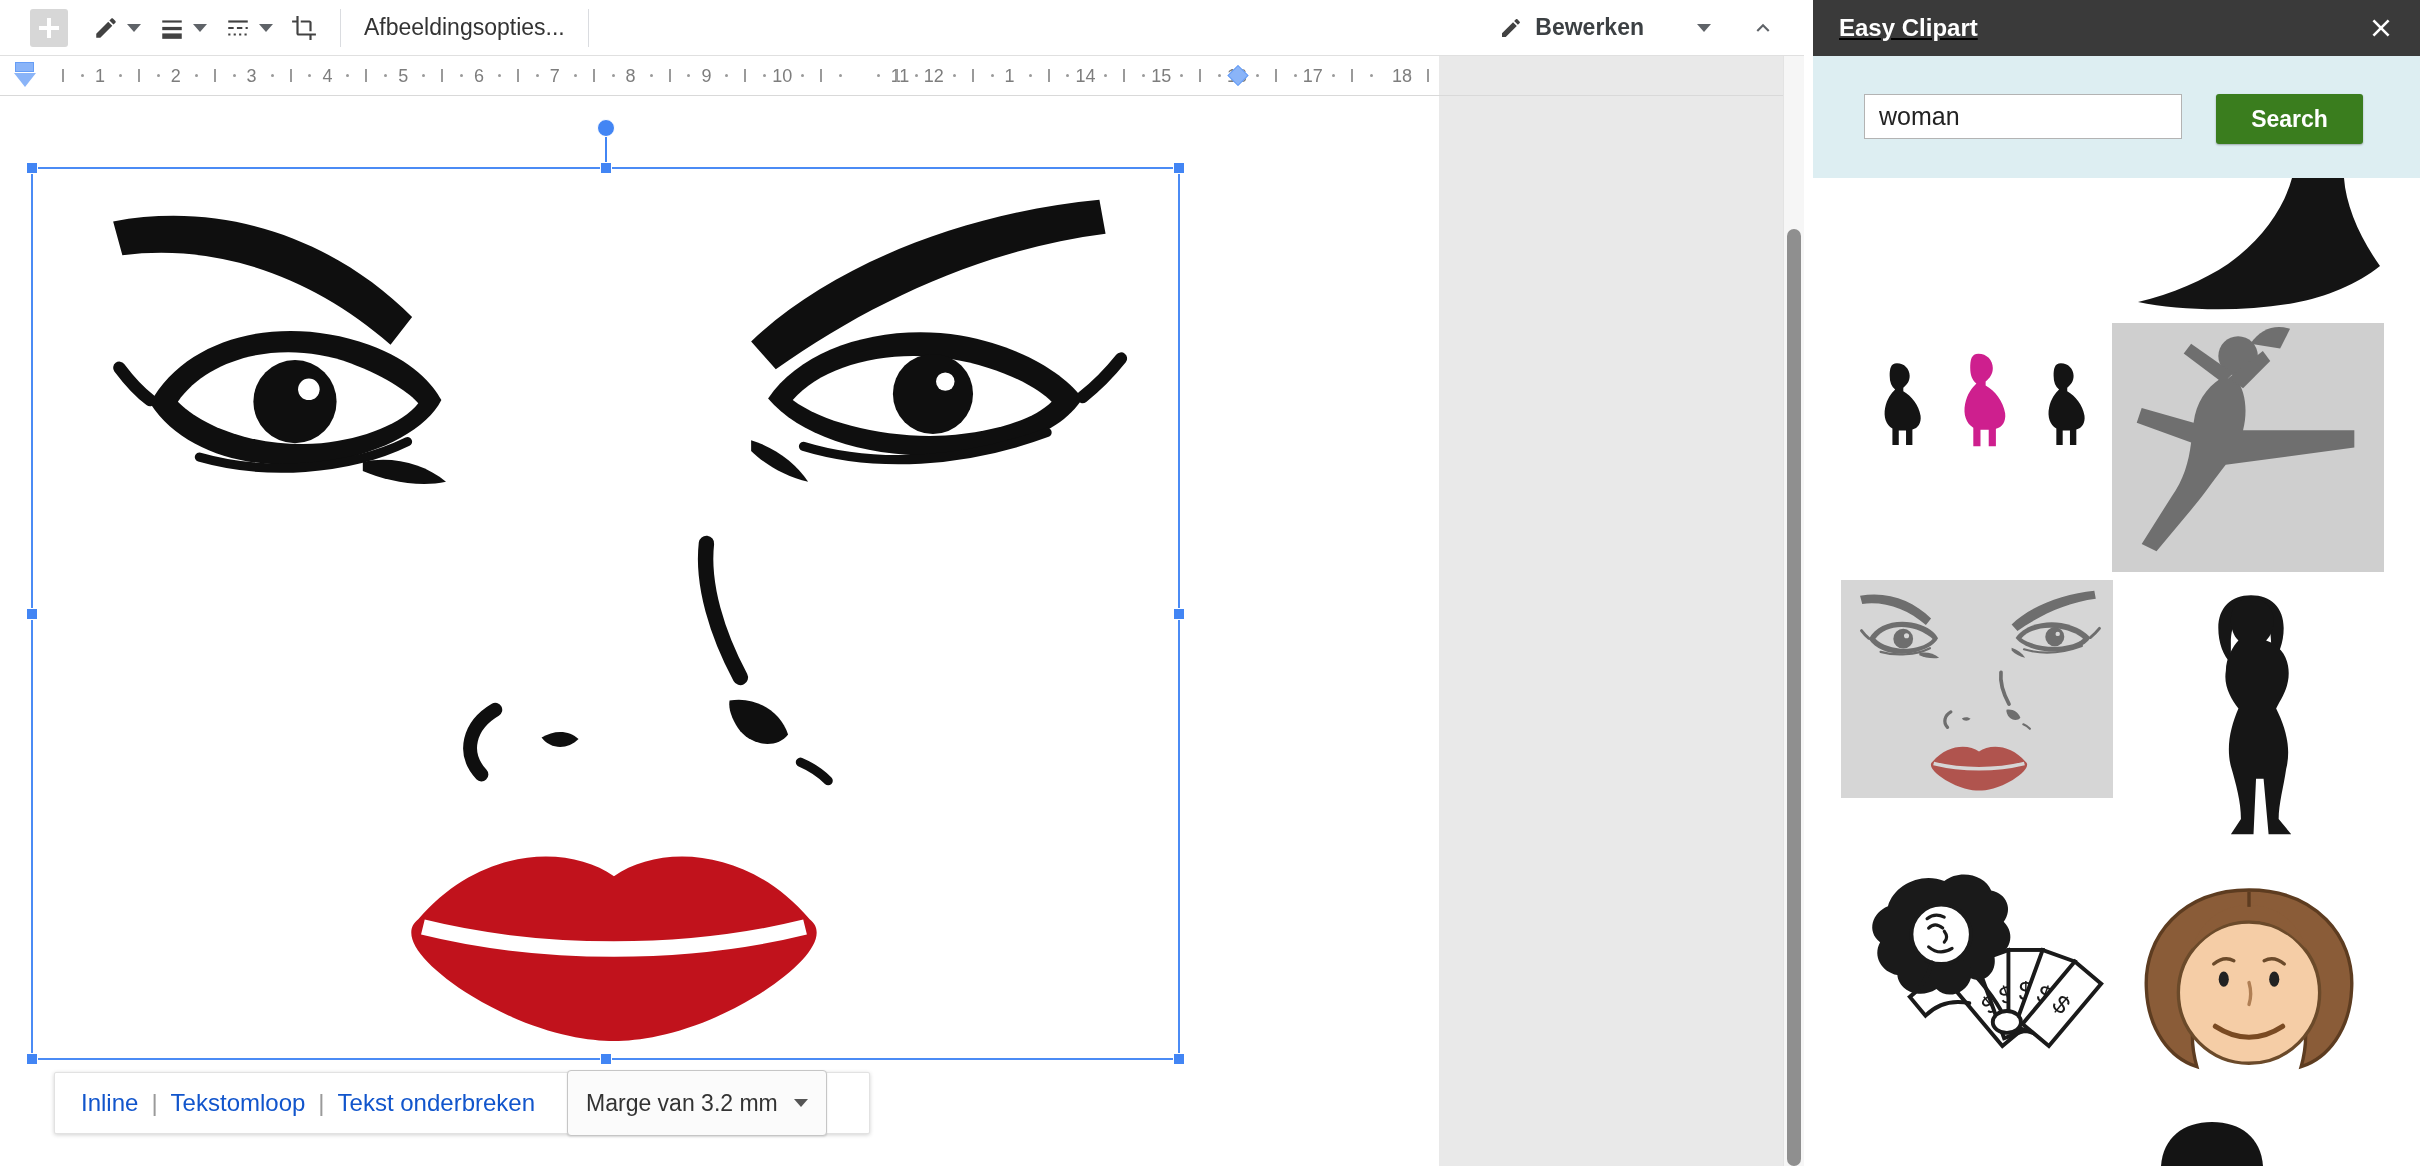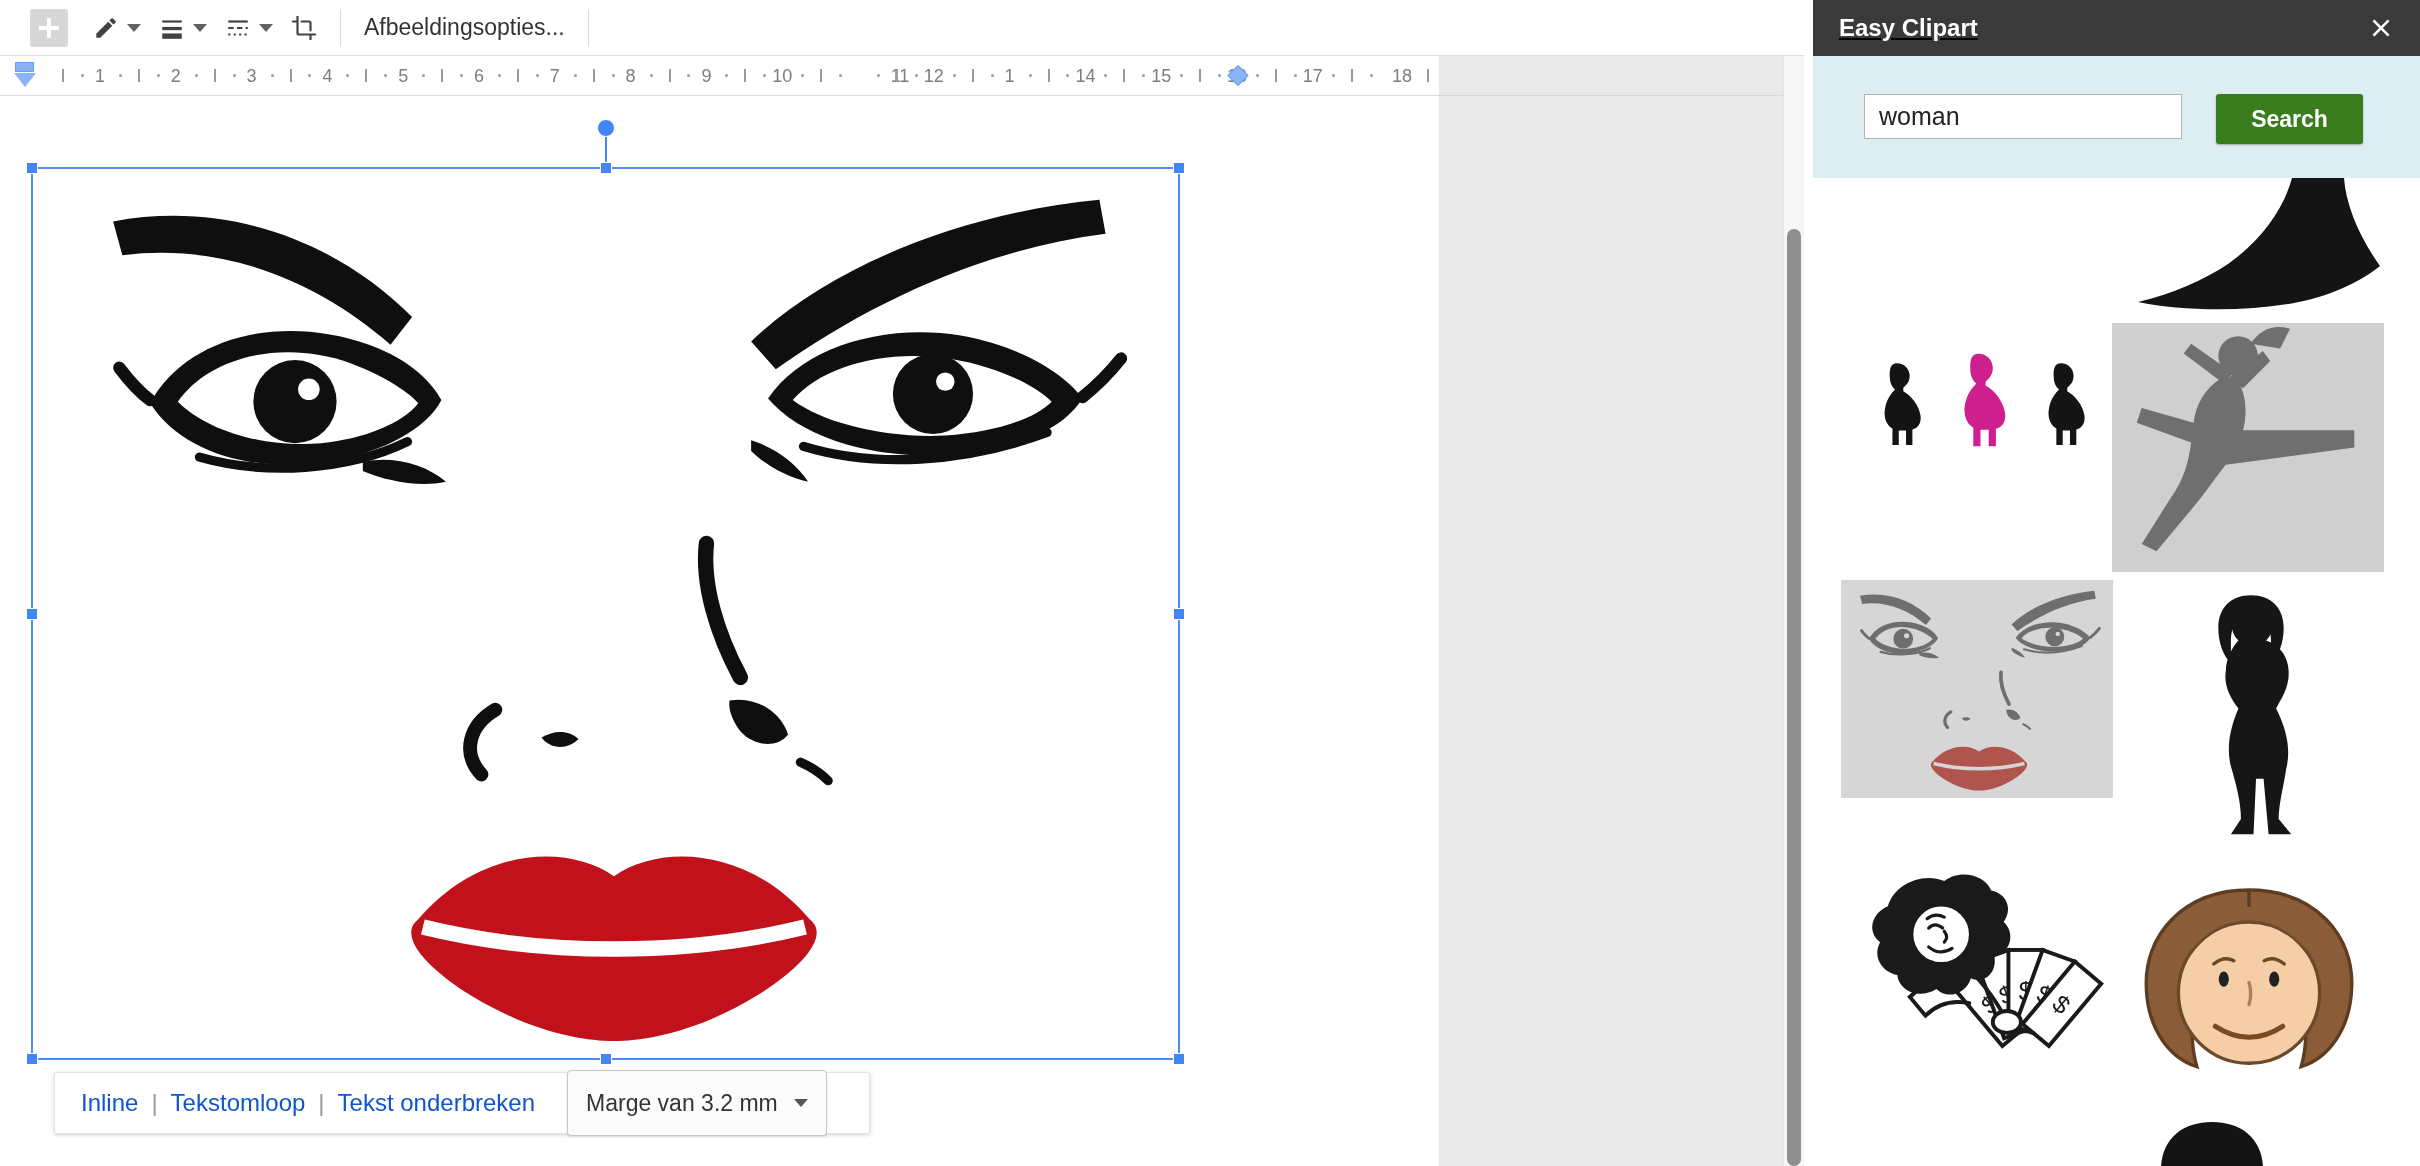--- a/index.html
+++ b/index.html
@@ -177,20 +177,38 @@
 
     <div class="tb-sep"></div>
 
     <div class="tb-btn">
       <span class="tb-text">Afbeeldingsopties...</span>
     </div>
 
     <div class="tb-sep"></div>
 
 
+    <div id="tb-right">
+      <div class="tb-btn">
+        <span style="margin-right:12px;">
+          <svg width="24" height="24" viewBox="0 0 24 24" fill="#424242">
+              <path d="M3,17.25V21h3.75L17.81,9.94l-3.75,-3.75L3,17.25Z M20.71,7.04c0.39,-0.39 0.39,-1.02 0,-1.41l-2.34,-2.34c-0.39,-0.39 -1.02,-0.39 -1.41,0l-1.83,1.83 3.75,3.75 1.83,-1.83Z"></path>
+            </svg>
+        </span>
+        <span class="tb-text" style="font-weight:bold;color:#3c4043;">Bewerken</span>
+      </div>
+      <span class="caret" style="margin-left:44px;"></span>
+      <div class="tb-btn" style="margin-left:30px;">
+        <span>
+          <svg width="26" height="26" viewBox="0 0 24 24" fill="#5f6368">
+              <path d="M7.41,15.41 12,10.83l4.59,4.58L18,14l-6,-6 -6,6Z"></path>
+            </svg>
+        </span>
+      </div>
+    </div>
   </div>
 
   <div id="ruler-band">
     <div id="ruler">
         <span class="ruler-num" style="left: 100px;">1</span>
         <i class="tick-dot" style="left: 81px;"></i>
         <i class="tick-dot" style="left: 119px;"></i>
         <span class="ruler-num" style="left: 175.8px;">2</span>
         <i class="tick-dot" style="left: 156.8px;"></i>
         <i class="tick-dot" style="left: 194.8px;"></i>

